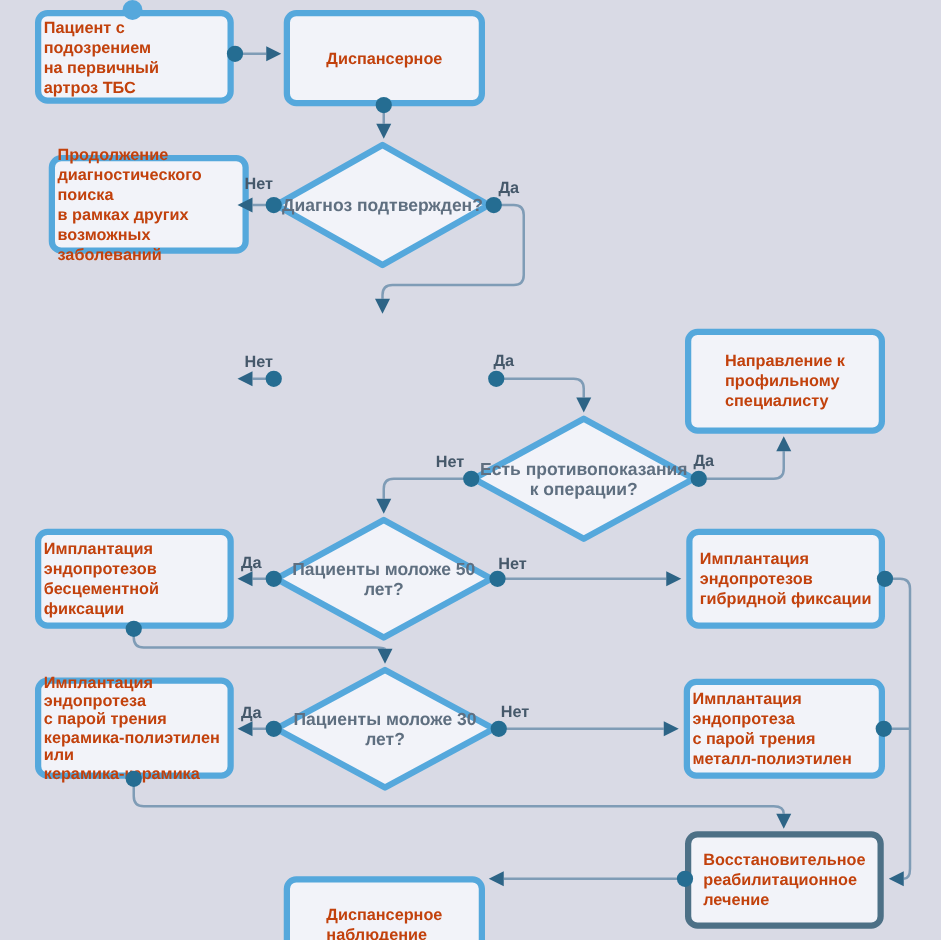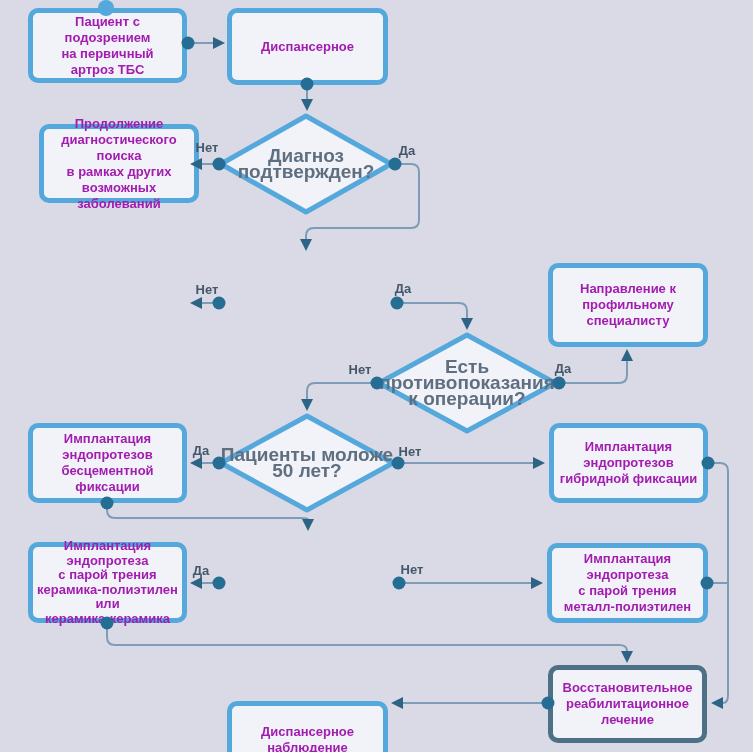--- a/index.html
+++ b/index.html
@@ -23,22 +23,22 @@
     display:flex;
     align-items:center;
     justify-content:center;
     z-index:2;
   }
   .node.final{
     border-color:#4d7086;
   }
   .node-label{
     display:block;
-    text-align:center;
-    color:#a21caf;
+    text-align:left;
+    color:#c2410c;
     font-weight:bold;
     font-size:13px;
     line-height:16px;
     white-space:pre-line;
     padding:0 2px;
   }
   .node-label.small{
     line-height:14.5px;
   }
   .diamond{
@@ -48,21 +48,21 @@
   .diamond svg{position:absolute;left:0;top:0;display:block;}
   .diamond-label{
     position:absolute;
     left:0;top:0;right:0;bottom:0;
     display:flex;
     align-items:center;
     justify-content:center;
     text-align:center;
     color:#5f6f80;
     font-weight:bold;
-    font-size:19px;
+    font-size:14px;
     line-height:16px;
     white-space:pre-line;
   }
   .edge-label{
     position:absolute;
     transform:translate(-50%,-50%);
     color:#45586a;
     font-weight:bold;
     font-size:13px;
     z-index:6;
@@ -164,20 +164,26 @@
 к операции?</span>
   </div>
 
   <div class="diamond" style="left:218px;top:413px;width:178px;height:100px;">
     <svg width="178" height="100">
       <polygon points="89,3 175,50 89,97 3,50" fill="#f2f3f9" stroke="#55a8dc" stroke-width="5" stroke-linejoin="round"></polygon>
     </svg>
     <span class="diamond-label">Пациенты моложе 50 лет?</span>
   </div>
 
+  <div class="diamond" style="left:218px;top:533px;width:180px;height:100px;">
+    <svg width="180" height="100">
+      <polygon points="90,3 177,50 90,97 3,50" fill="#f2f3f9" stroke="#55a8dc" stroke-width="5" stroke-linejoin="round"></polygon>
+    </svg>
+    <span class="diamond-label">Пациенты моложе 30 лет?</span>
+  </div>
 
   <svg id="connector-layer" width="753" height="752">
 
     <g>
       <path d="M187,43 H213"></path>
       <circle class="cdot" cx="188" cy="43" r="6.5"></circle>
       <polygon class="ahead" points="225,43 213,37 213,49"></polygon>
     </g>
 
     <g>

